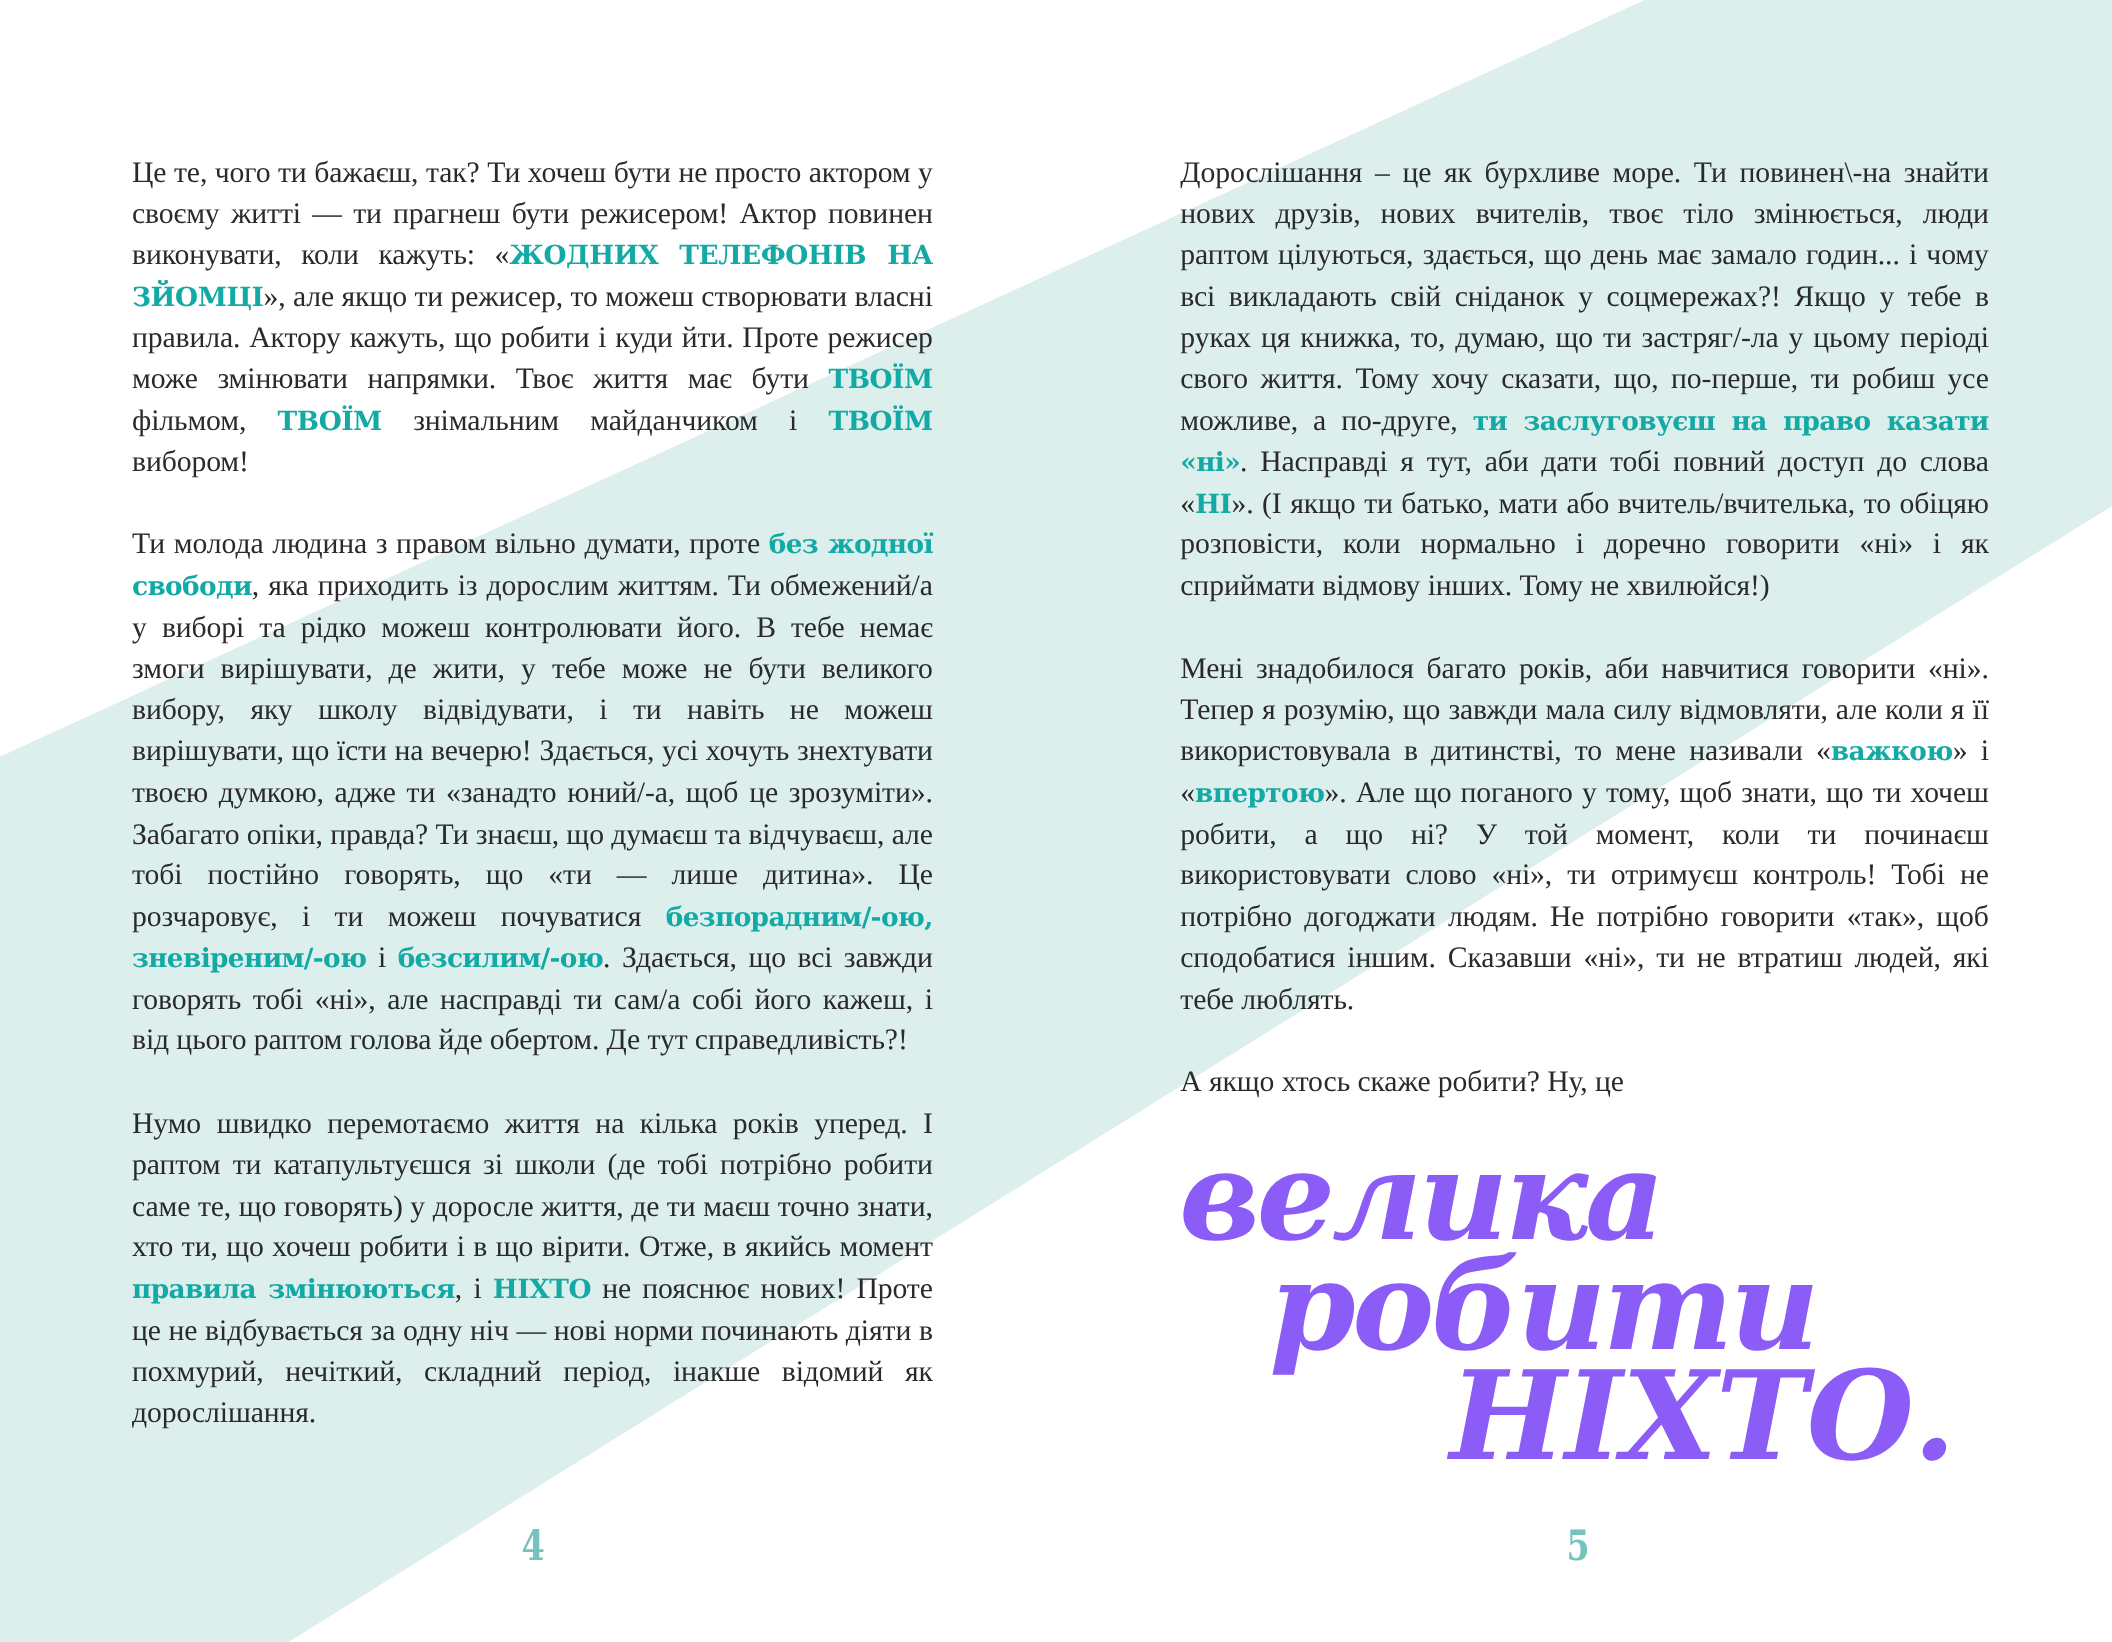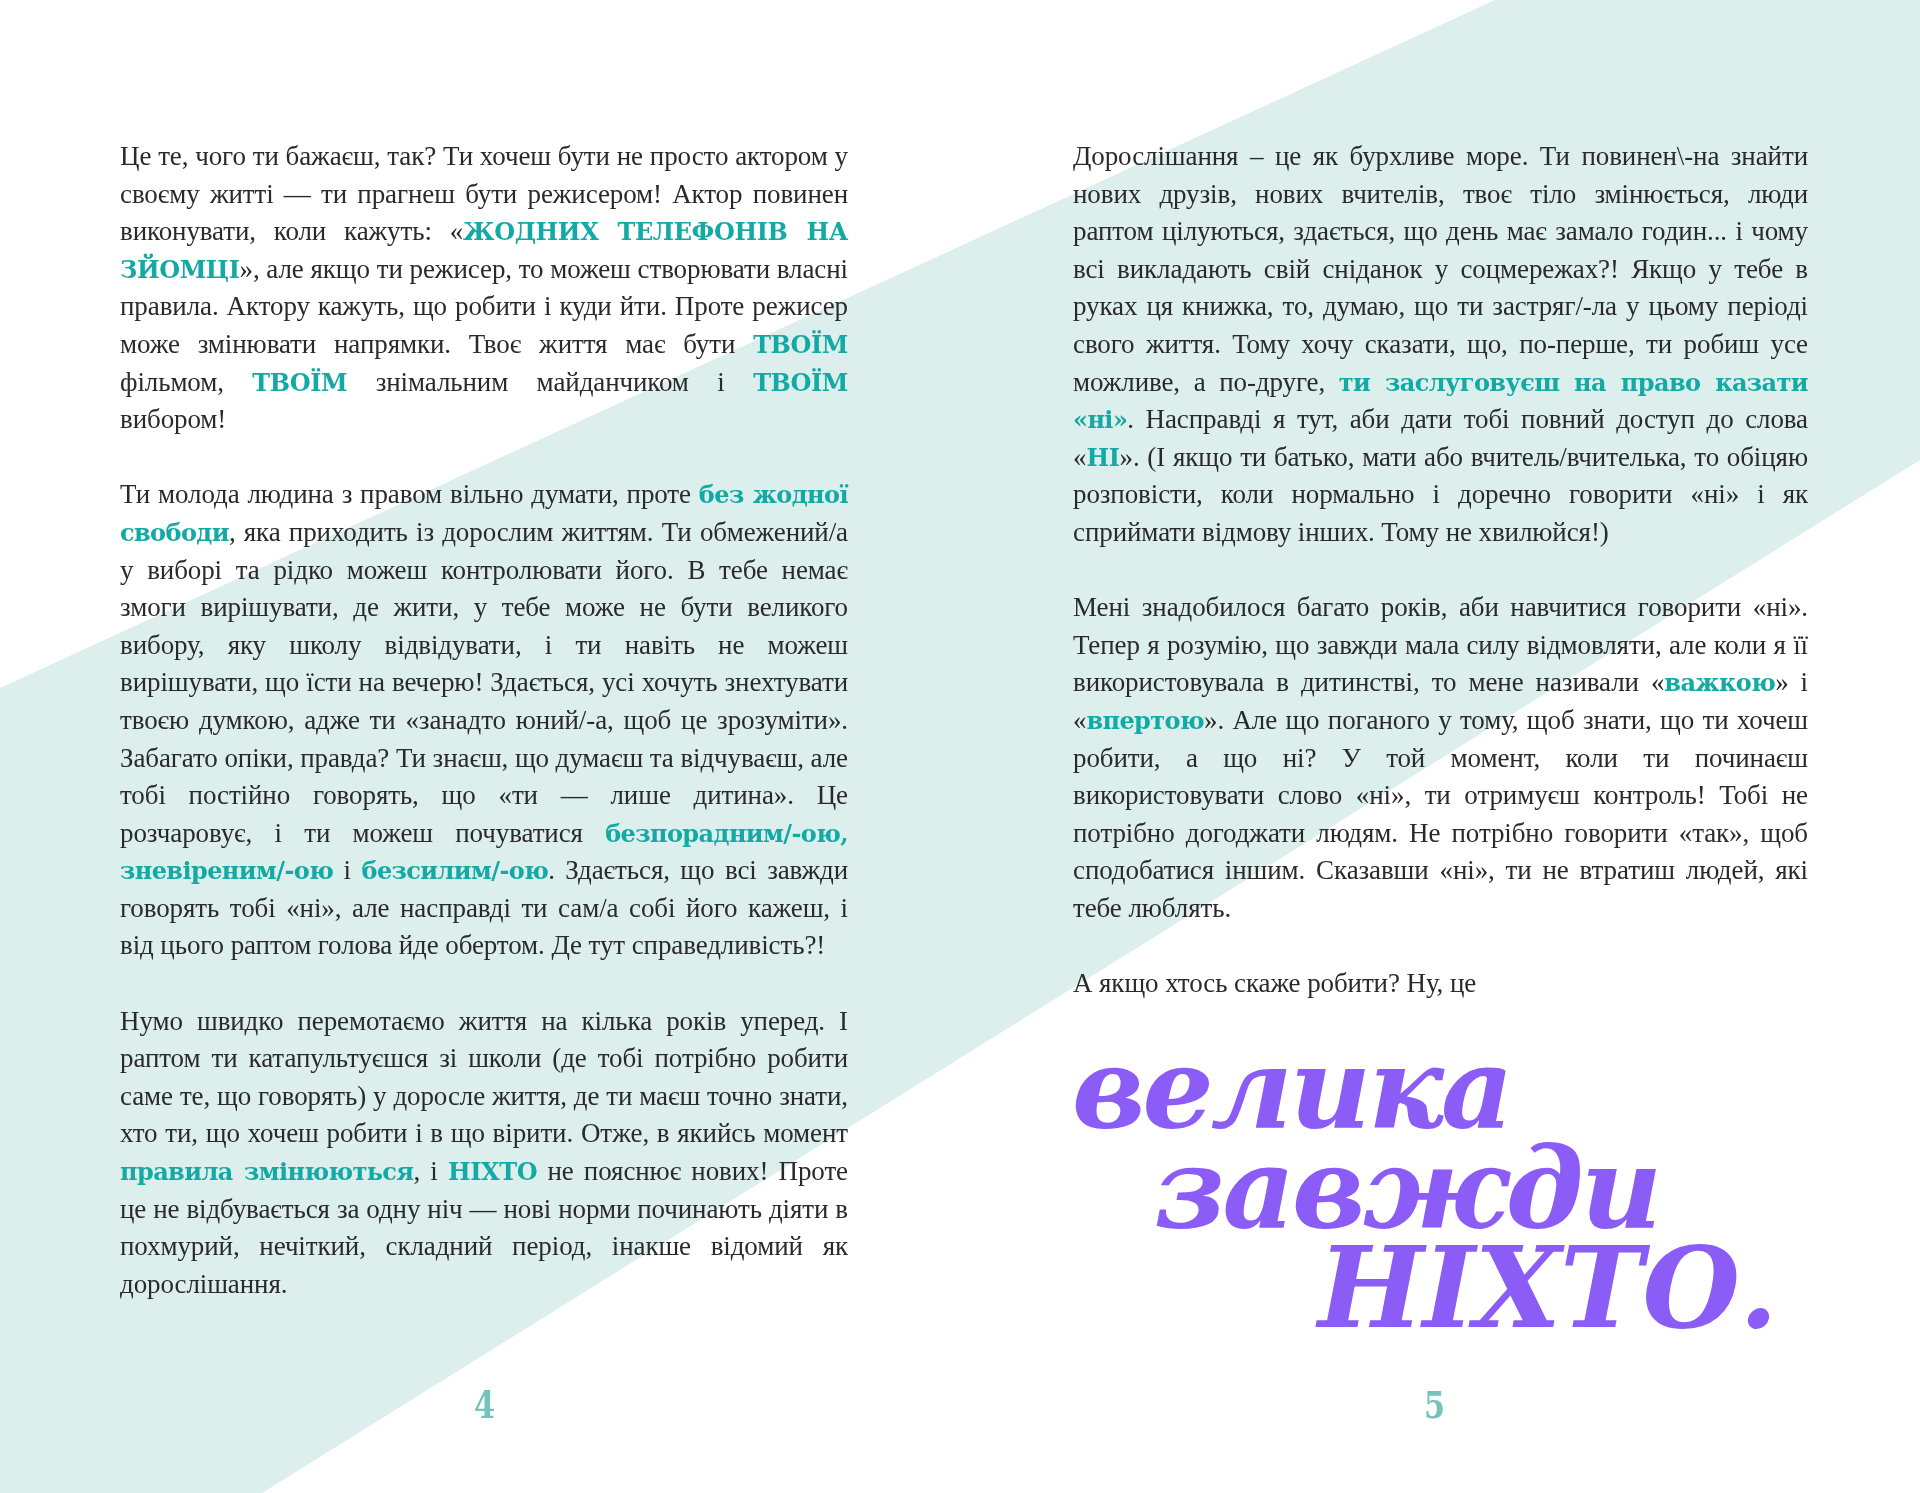--- a/index.html
+++ b/index.html
@@ -91,17 +91,17 @@
 </div>
 
 <div class="page page-right">
   <div class="column">
       <p>Дорослішання – це як бурхливе море. Ти повинен\-на знайти нових друзів, нових вчителів, твоє тіло змінюється, люди раптом цілуються, здається, що день має замало годин... і чому всі викладають свій сніданок у соцмережах?! Якщо у тебе в руках ця книжка, то, думаю, що ти застряг/-ла у цьому періоді свого життя. Тому хочу сказати, що, по-перше, ти робиш усе можливе, а по-друге, <span class="hl">ти заслуговуєш на право казати «ні»</span>. Насправді я тут, аби дати тобі повний доступ до слова «<span class="hl hl-caps">НІ</span>». (І якщо ти батько, мати або вчитель/вчителька, то обіцяю розповісти, коли нормально і доречно говорити «ні» і як сприймати відмову інших. Тому не хвилюйся!)</p>
       <p>Мені знадобилося багато років, аби навчитися говорити «ні». Тепер я розумію, що завжди мала силу відмовляти, але коли я її використовувала в дитинстві, то мене називали «<span class="hl">важкою</span>» і «<span class="hl">впертою</span>». Але що поганого у тому, щоб знати, що ти хочеш робити, а що ні? У той момент, коли ти починаєш використовувати слово «ні», ти отримуєш контроль! Тобі не потрібно догоджати людям. Не потрібно говорити «так», щоб сподобатися іншим. Сказавши «ні», ти не втратиш людей, які тебе люблять.</p>
       <p>А якщо хтось скаже робити? Ну, це</p>
     </div>
   <div class="big-quote">
     <span class="line l1">велика</span>
-    <span class="line l2">завжди</span>
+    <span class="line l2">робити</span>
     <span class="line l3">НІХТО.</span>
   </div>
   <div class="page-number">5</div>
 </div>
 
 </body></html>

